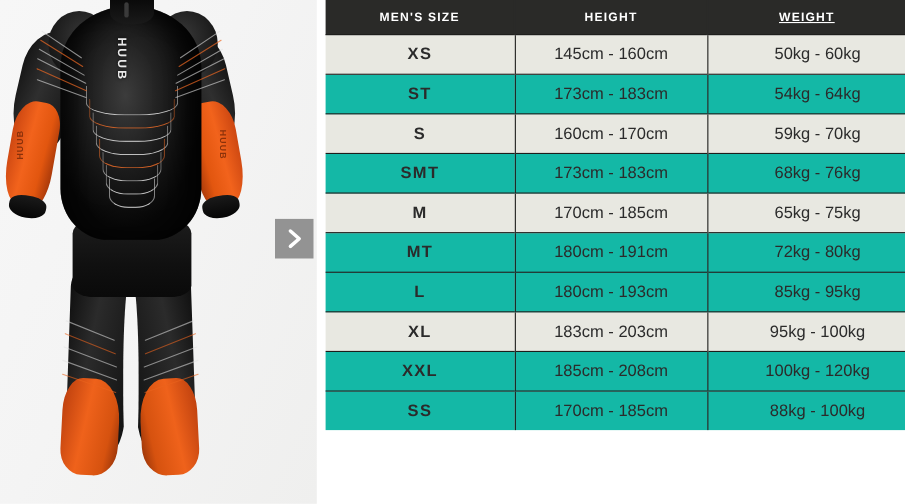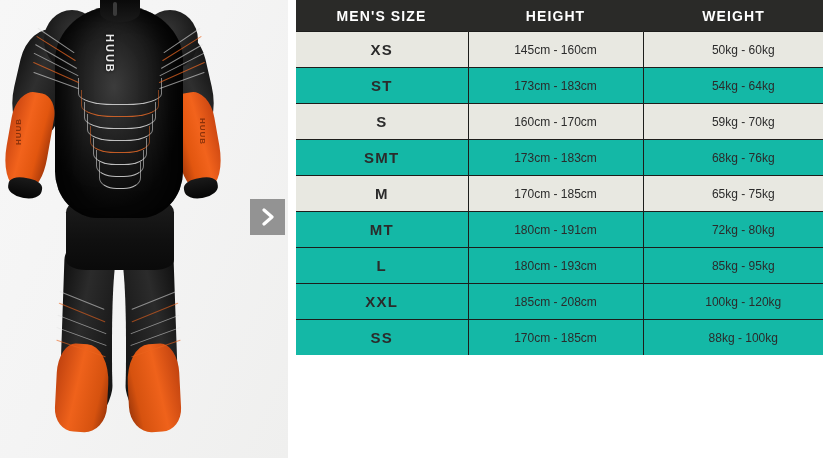--- a/index.html
+++ b/index.html
@@ -225,36 +225,36 @@
     table-layout: fixed;
   }
   #size-table col.c1 { width: 172px; }
   #size-table col.c2 { width: 175px; }
   #size-table col.c3 { width: 180px; }
 
   #size-table thead th {
     height: 31px;
     background: #2a2a28;
     color: #ffffff;
-    font-size: 14px;
+    font-size: 11px;
     font-weight: bold;
     letter-spacing: 1.1px;
     text-align: center;
     border-right: 2px solid #2a2a28;
     padding: 0;
     margin-left: 28px;
   }
-  #size-table thead th:last-child { border-right: 0; }
+  #size-table thead th:last-child { border-right: 0; text-decoration: underline; }
 
   #size-table tbody td {
     height: 35px;
     text-align: center;
     vertical-align: middle;
     color: #2b2b2b;
-    font-size: 12px;
+    font-size: 15px;
     border-top: 1.6px solid #1d1d1b;
     border-right: 1.6px solid #1d1d1b;
     padding: 0;
   }
   #size-table tbody td:last-child { border-right: 0; padding-left: 20px; }
   #size-table tbody td.size-cell {
     font-weight: bold;
     letter-spacing: 1.2px;
     font-size: 15px;
   }
@@ -381,20 +381,25 @@
           <tr class="even">
             <td class="size-cell">MT</td>
             <td>180cm - 191cm</td>
             <td>72kg - 80kg</td>
           </tr>
           <tr class="even">
             <td class="size-cell">L</td>
             <td>180cm - 193cm</td>
             <td>85kg - 95kg</td>
           </tr>
+          <tr class="odd">
+            <td class="size-cell">XL</td>
+            <td>183cm - 203cm</td>
+            <td>95kg - 100kg</td>
+          </tr>
           <tr class="even">
             <td class="size-cell">XXL</td>
             <td>185cm - 208cm</td>
             <td>100kg - 120kg</td>
           </tr>
           <tr class="even">
             <td class="size-cell">SS</td>
             <td>170cm - 185cm</td>
             <td>88kg - 100kg</td>
           </tr>

